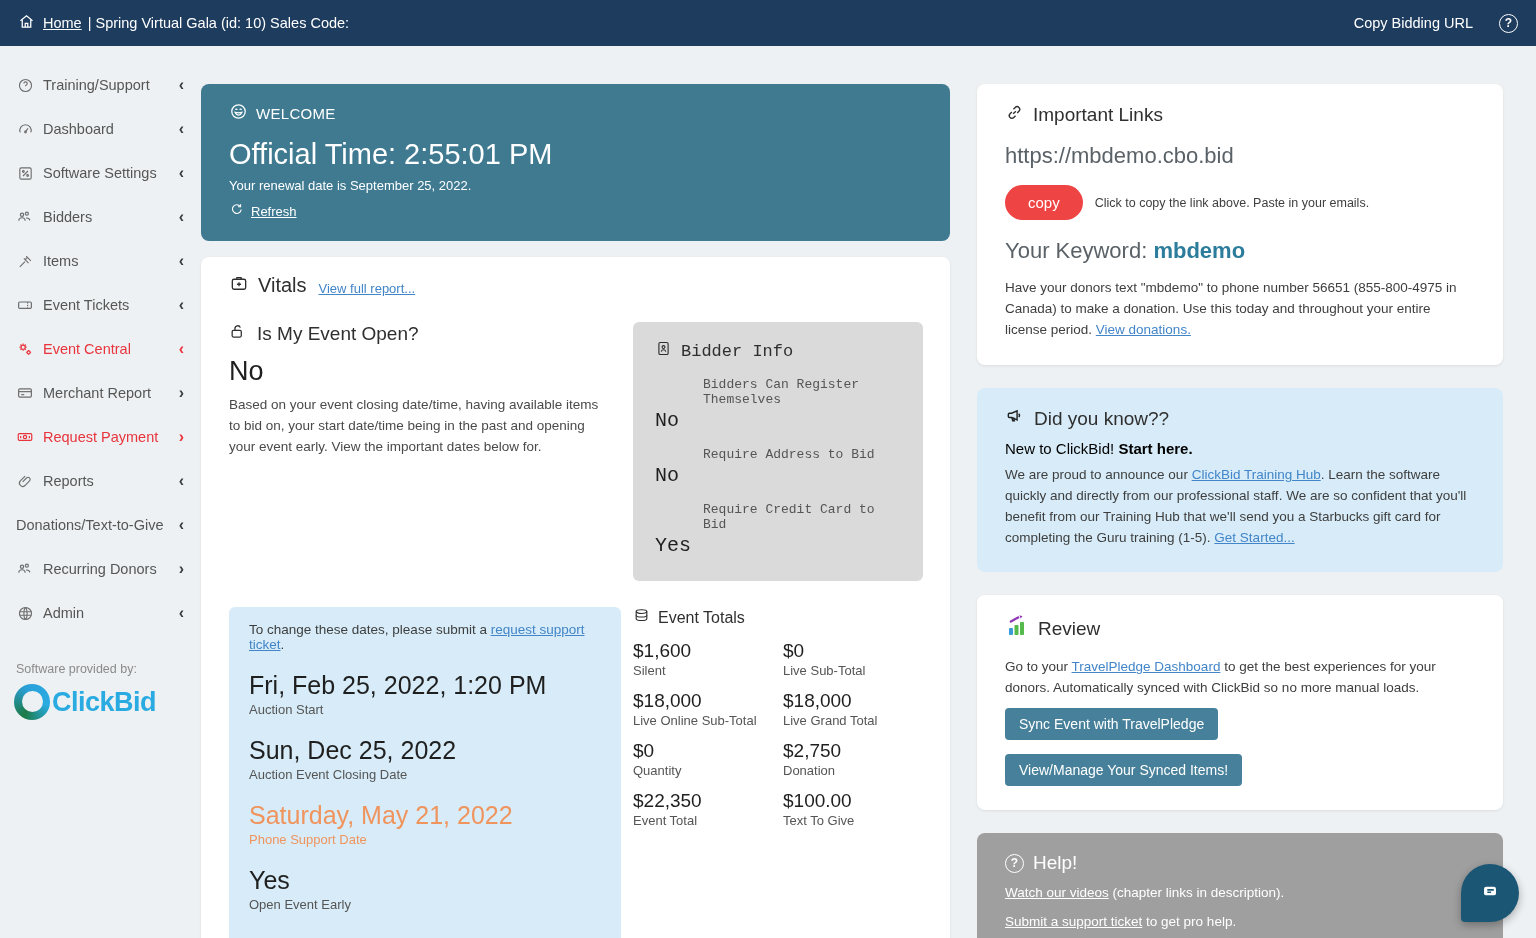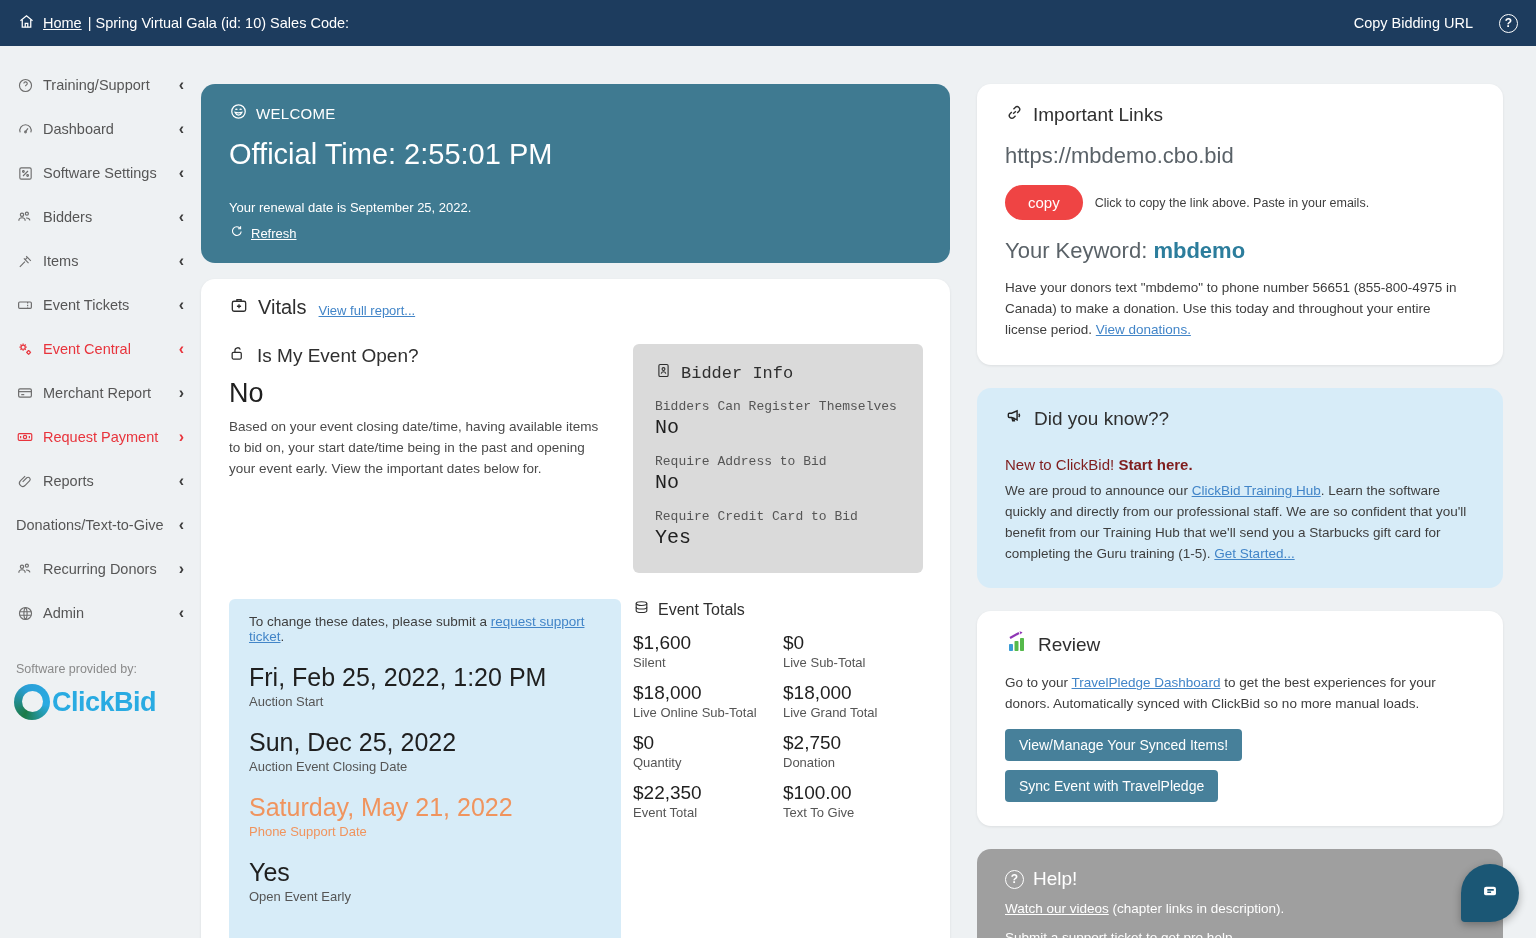--- a/index.html
+++ b/index.html
@@ -29,46 +29,46 @@
   .side-item.active { color:#e8343c; }
   .side-item.active .sicon, .side-item.active .chev { color:#e8343c; }
   .side-item.noicon .slabel { margin-left:0; }
   .provided { padding:24px 16px 6px; font-size:12.5px; color:#8a8a8a; }
   .logo-row { display:flex; align-items:center; padding:2px 14px; }
   .logo-mark { width:36px; height:36px; border-radius:50%; background:conic-gradient(from 210deg, #1c7a45, #2a9fd8 35%, #29abe2 70%, #1c7a45); position:relative; }
   .logo-mark::after { content:""; position:absolute; left:8px; top:7px; width:21px; height:21px; background:#eef1f3; border-radius:50%; }
   .logo-text { font-size:27px; font-weight:bold; color:#29abe2; margin-left:2px; letter-spacing:-0.5px; }
 
   
-  .card { border-radius:14px; }
+  .card { border-radius:8px; }
   .card.white { background:#fff; box-shadow:0 1px 3px rgba(0,0,0,0.08); }
   .card-title { display:flex; align-items:center; gap:9px; font-size:19px; color:#2f2f2f; }
 
   
   .welcome { background:#3f7a91; color:#fff; padding:18px 28px 20px; margin-bottom:16px; }
   .welcome .w-head { display:flex; align-items:center; gap:8px; font-size:15px; letter-spacing:0.3px; }
   .welcome .w-time { font-size:29px; font-weight:400; margin-top:14px; }
-  .welcome .w-renew { font-size:13px; margin-top:29px; }
+  .welcome .w-renew { font-size:13px; margin-top:7px; }
   .welcome .w-refresh { display:inline-flex; align-items:center; gap:7px; color:#fff; font-size:13px; margin-top:9px; }
   .welcome .w-refresh a { color:#fff; text-decoration:underline; }
 
   
   .vitals { padding:16px 27px 41px 28px; }
   .vitals-head { display:flex; align-items:baseline; gap:12px; }
   .vitals-head .vt { display:flex; align-items:center; gap:9px; font-size:20px; color:#2f2f2f; }
   .vitals-head a { font-size:13px; color:#4285c8; text-decoration:underline; }
   .v-grid { display:grid; grid-template-columns:1fr 290px; column-gap:12px; margin-top:24px; }
   .v-grid.second { margin-top:26px; }
   .q-head { display:flex; align-items:center; gap:9px; font-size:19px; color:#2f2f2f; }
   .big-answer { font-size:27px; color:#1f1f1f; margin-top:10px; }
   .q-desc { font-size:13.5px; color:#4a4a4a; line-height:1.55; margin-top:8px; max-width:370px; }
   .gray-box { background:#dadada; border-radius:6px; padding:18px 22px 24px;font-family:Liberation Mono, monospace; }
   .gray-box .card-title { font-size:17px; }
   .kv { margin-top:15px; }
-  .kv .k { font-size:13px; color:#555; }
+  .kv .k { font-size:13px; color:#555;margin-left:48px; }
   .kv .v { font-size:20px; color:#1f1f1f; margin-top:2px; }
   .blue-box { background:#d7ecf8; border-radius:6px; padding:15px 20px 46px; }
   .blue-box .card-title { font-size:17px; }
   .id-intro { font-size:13.5px; color:#3e3e3e; margin-top:0; }
   .id-intro a { color:#4285c8; text-decoration:underline; }
   .date-block { margin-top:19px; }
   .date-block .dv { font-size:25px; color:#1f1f1f; }
   .date-block .dl { font-size:13px; color:#555; margin-top:2px; }
   .date-block.orange .dv, .date-block.orange .dl { color:#f0945e; }
   .totals-title { display:flex; align-items:center; gap:8px; font-size:16px; color:#2f2f2f; }
@@ -81,21 +81,21 @@
   .rcard { padding:19px 28px 24px; margin-bottom:23px; }
   .il-url { font-size:22px; color:#5a6268; margin-top:16px; }
   .copy-row { display:flex; align-items:center; gap:12px; margin-top:16px; }
   .copy-btn { background:#ef4444; color:#fff; border:none; border-radius:19px; padding:9px 23px; font-size:15px; font-family:inherit; cursor:pointer; }
   .copy-hint { font-size:12.5px; color:#3e3e3e; }
   .keyword-line { font-size:22px; color:#5a6268; margin-top:18px; }
   .keyword-line b { color:#2c7d9c; }
   .body-text { font-size:13.5px; color:#3e3e3e; line-height:1.55; margin-top:14px; }
   .body-text a { color:#4285c8; text-decoration:underline; }
   .dyk { background:#d7ecf8; }
-  .dyk-alert { font-size:15px; color:#7f1d1d; margin-top:24px; }
+  .dyk-alert { font-size:15px; color:#000000; margin-top:8px; }
   .review-btn { display:block; background:#47809a; color:#fff; border:none; border-radius:4px; padding:8px 14px; font-size:14px; font-family:inherit; margin-top:9px; cursor:pointer; }
   .help { background:#9f9f9f; color:#fff; }
   .help .card-title { color:#fff; }
   .help-line { font-size:13.5px; margin-top:9px; line-height:1.45; }
   .help-line:first-of-type { margin-top:14px; }
   .help-line a { color:#fff; text-decoration:underline; }
 
   
   .chat-fab { position:fixed; right:17px; bottom:16px; width:58px; height:58px; background:#1b5775; border-radius:50% 50% 50% 4px; display:flex; align-items:center; justify-content:center; box-shadow:0 3px 8px rgba(0,0,0,0.3); cursor:pointer; }
 </style>
@@ -477,22 +477,22 @@
                 <rect x="4" y="14" width="4" height="7" rx="0.8" fill="#3a9bd5"></rect>
                 <rect x="9.5" y="11" width="4" height="10" rx="0.8" fill="#55b94b"></rect>
                 <rect x="15" y="8" width="4" height="13" rx="0.8" fill="#55b94b"></rect>
                 <path d="M5 8l9-5" stroke="#8f35b5" stroke-width="2.2" fill="none"></path>
                 <path d="M14.5 1.2l3 1-2 2.4z" fill="#8f35b5"></path>
               </svg>
           </span>
           <span>Review</span>
         </div>
         <div class="body-text"><span>Go to your </span><a>TravelPledge Dashboard</a><span> to get the best experiences for your donors. Automatically synced with ClickBid so no more manual loads.</span></div>
+        <button class="review-btn">Sync Event with TravelPledge</button>
         <button class="review-btn" style="margin-top:14px;">View/Manage Your Synced Items!</button>
-        <button class="review-btn">Sync Event with TravelPledge</button>
       </div>
 
       <div class="card rcard help">
         <div class="card-title">
           <span class="qcircle">?</span>
           <span>Help!</span>
         </div>
         <div class="help-line"><a>Watch our videos</a><span> (chapter links in description).</span></div>
         <div class="help-line"><a>Submit a support ticket</a><span> to get pro help.</span></div>
 

